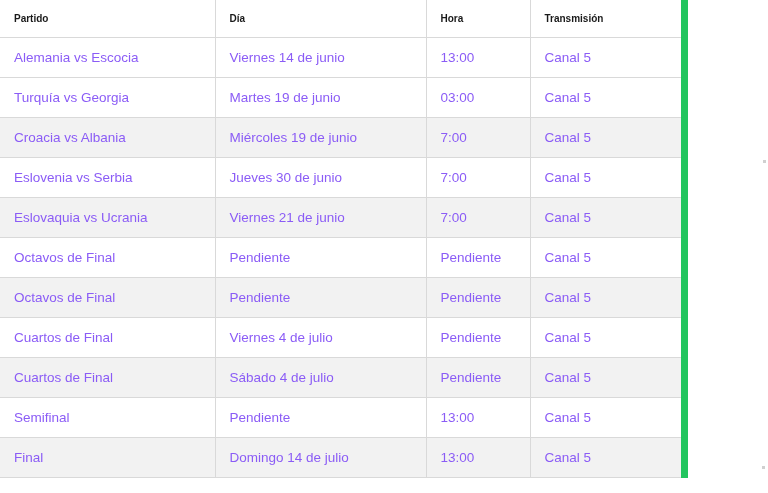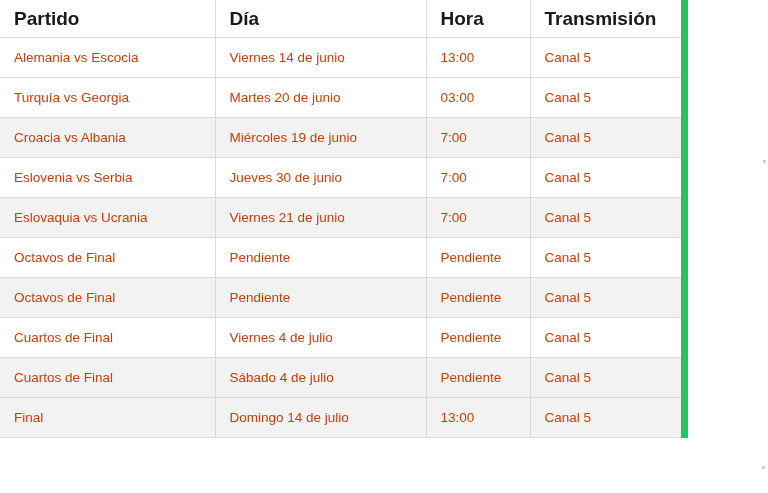--- a/index.html
+++ b/index.html
@@ -47,30 +47,30 @@
   table.schedule th:last-child,
   table.schedule td:last-child {
     border-right: 7px solid #22c55e;
   }
   table.schedule thead th {
     font-weight: bold;
     color: #1a1a1a;
     background: #ffffff;
     border-top: none;
     height: 37px;
-    font-size: 19px;
+    font-size: 10px;
   }
   table.schedule tbody tr.odd td {
     background: #ffffff;
   }
   table.schedule tbody tr.even td {
     background: #f2f2f2;
   }
   table.schedule tbody td {
-    color: #c2410c;
+    color: #8b5cf6;
   }
   
   .edge-mark {
     position: absolute;
     width: 3px;
     height: 3px;
     background: #d0d0d0;
   }
   .edge-mark.m1 { right: 2px; top: 160px; }
   .edge-mark.m2 { right: 3px; top: 466px; }
@@ -96,21 +96,21 @@
     </thead>
     <tbody>
       <tr class="odd">
         <td>Alemania vs Escocia</td>
         <td>Viernes 14 de junio</td>
         <td>13:00</td>
         <td>Canal 5</td>
       </tr>
       <tr class="odd">
         <td>Turquía vs Georgia</td>
-        <td>Martes 20 de junio</td>
+        <td>Martes 19 de junio</td>
         <td>03:00</td>
         <td>Canal 5</td>
       </tr>
       <tr class="even">
         <td>Croacia vs Albania</td>
         <td>Miércoles 19 de junio</td>
         <td>7:00</td>
         <td>Canal 5</td>
       </tr>
       <tr class="odd">
@@ -142,20 +142,26 @@
         <td>Viernes 4 de julio</td>
         <td>Pendiente</td>
         <td>Canal 5</td>
       </tr>
       <tr class="even">
         <td>Cuartos de Final</td>
         <td>Sábado 4 de julio</td>
         <td>Pendiente</td>
         <td>Canal 5</td>
       </tr>
+      <tr class="odd">
+        <td>Semifinal</td>
+        <td>Pendiente</td>
+        <td>13:00</td>
+        <td>Canal 5</td>
+      </tr>
       <tr class="even">
         <td>Final</td>
         <td>Domingo 14 de julio</td>
         <td>13:00</td>
         <td>Canal 5</td>
       </tr>
     </tbody>
   </table>
 
   <div class="edge-mark m1"></div>

